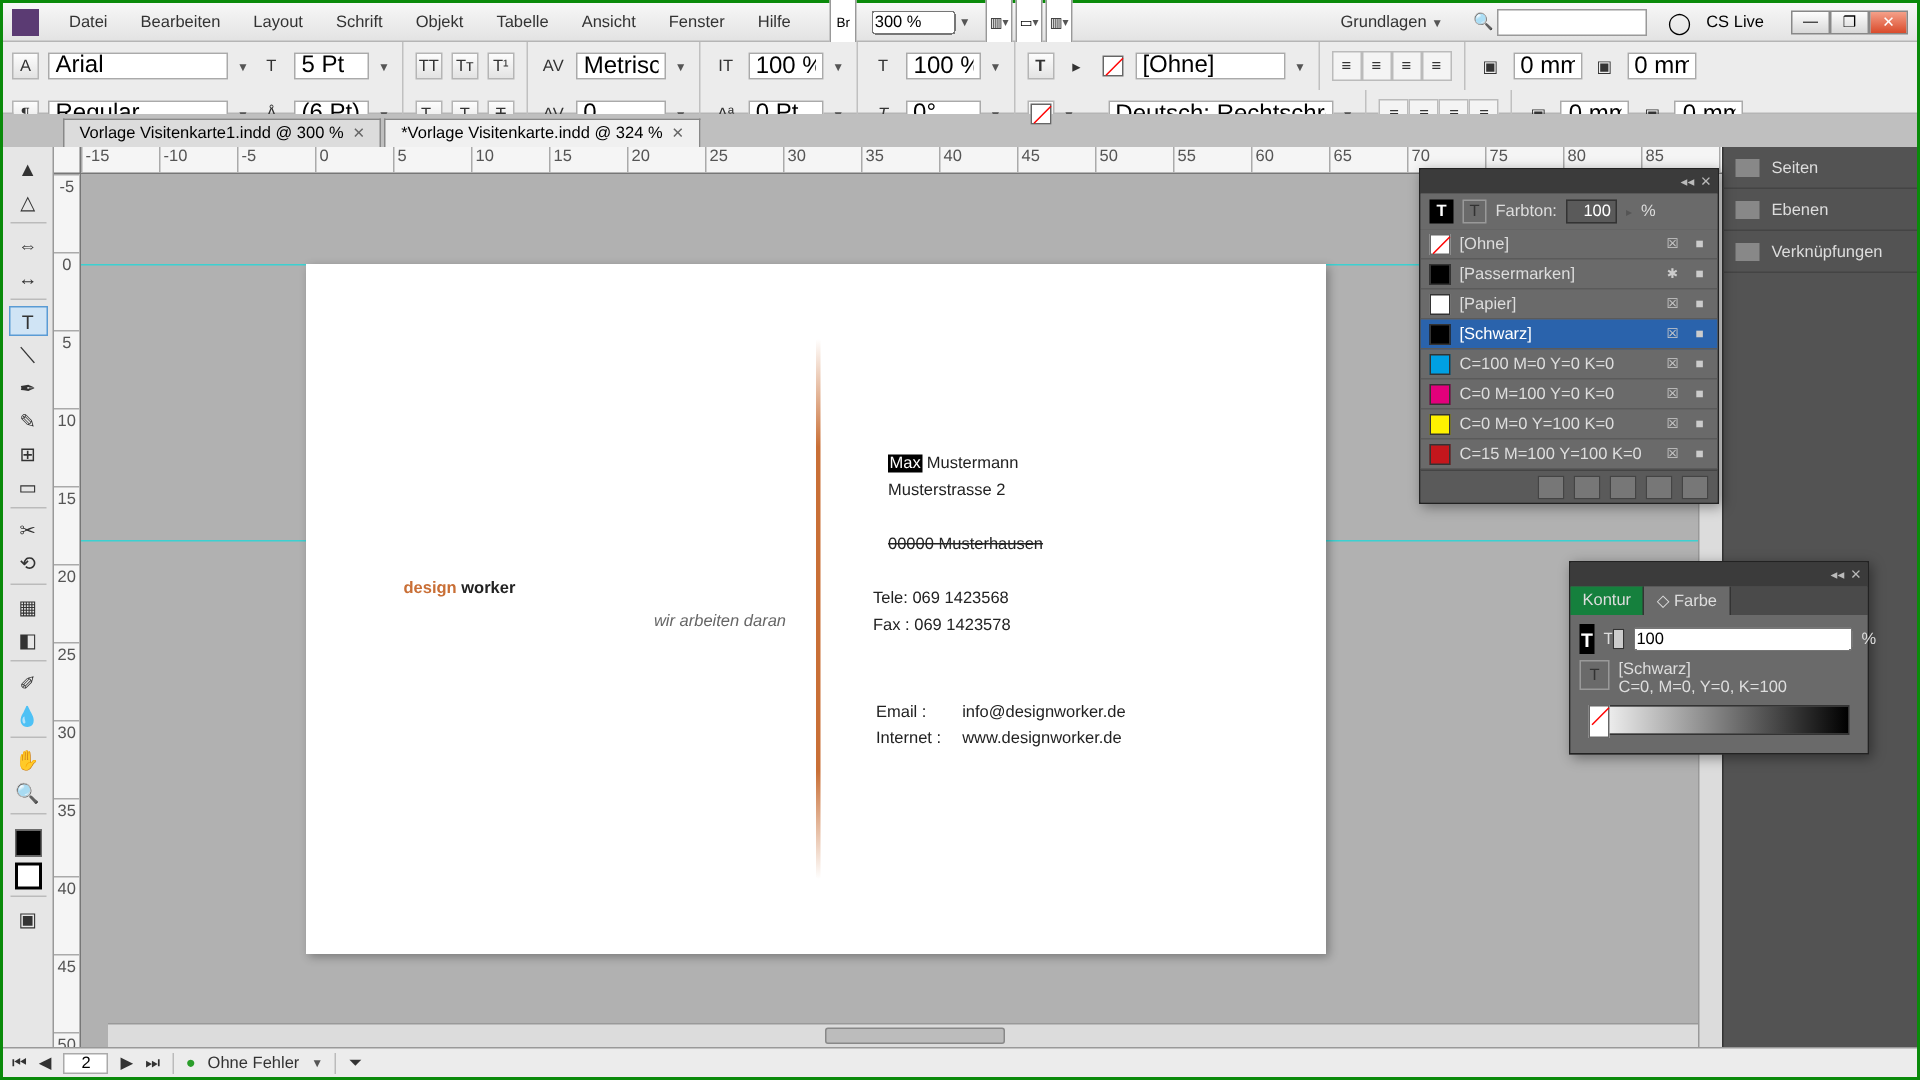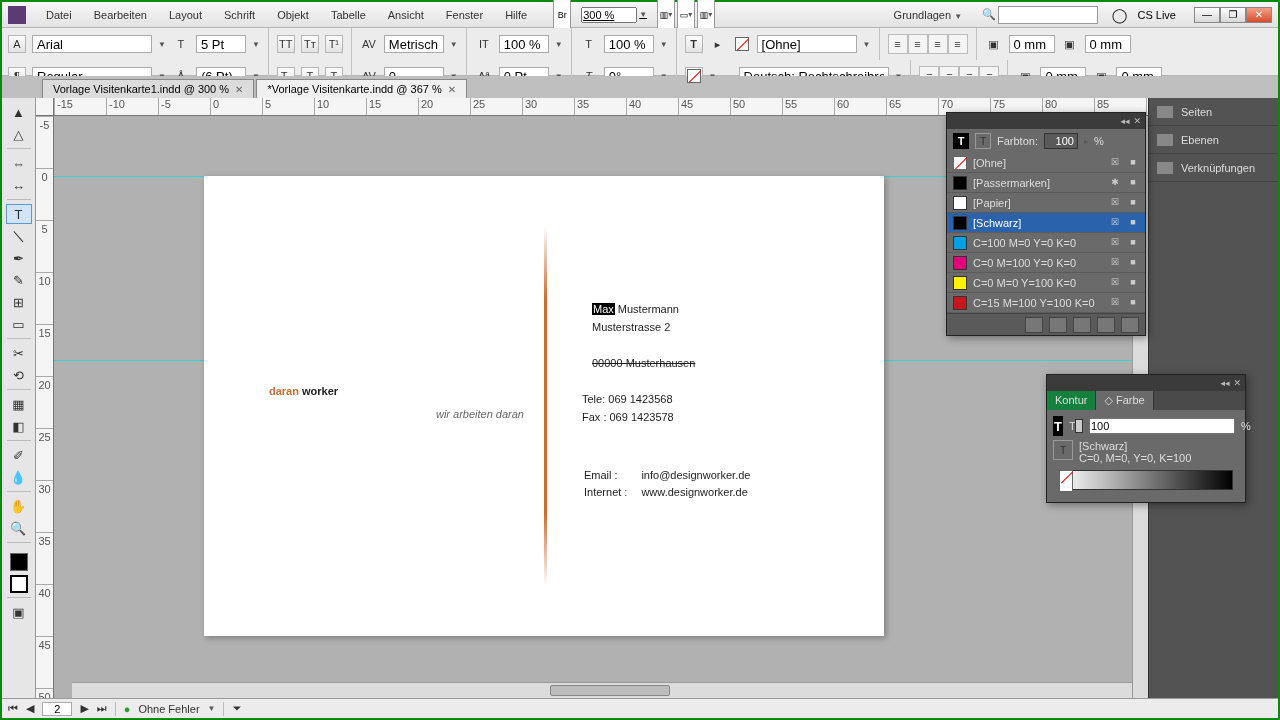--- a/index.html
+++ b/index.html
@@ -3,30 +3,30 @@
 <meta charset="utf-8">
 <style>
 * { margin:0; padding:0; box-sizing:border-box; font-family:"Segoe UI",Tahoma,Arial,sans-serif; font-size:11px; user-select:none; }
 body { width:1280px; height:720px; background:#0a8a0a; overflow:hidden; position:relative; }
 #app { position:absolute; left:2px; top:2px; right:2px; bottom:2px; background:#e6e6e6; display:flex; flex-direction:column; }
 
 #menubar { height:26px; background:linear-gradient(#f7f7f7,#e3e3e3); border-bottom:1px solid #b5b5b5; display:flex; align-items:center; padding:0 6px; gap:2px; }
 #menubar .app-icon { width:18px; height:18px; background:#5b3b73; margin-right:8px; }
 #menubar .mitem { padding:4px 10px; color:#333; }
 #menubar .spacer { flex:1; }
-#menubar .zoom-combo { display:flex; align-items:center; gap:2px; margin:0 8px;text-decoration:underline; }
+#menubar .zoom-combo { display:flex; align-items:center; gap:2px; margin:0 8px; }
 #menubar input.search { width:100px; height:18px; border:1px solid #999; background:#fff; padding:0 4px; }
 #winbtns { display:flex; gap:0; margin-left:8px; }
 #winbtns div { width:26px; height:16px; border:1px solid #888; background:linear-gradient(#fdfdfd,#d8d8d8); display:flex; align-items:center; justify-content:center; font-size:10px; }
 #winbtns .close { background:linear-gradient(#f5a089,#d94b2b); color:#fff; }
 .dd-ico { width:18px; height:32px; border:1px solid #999; background:#fff; display:inline-flex; align-items:center; justify-content:center; font-size:9px; }
 
 #ctrlbar { height:48px; background:#ececec; border-bottom:1px solid #b5b5b5; display:flex; flex-direction:column; }
 .ctrlrow { flex:1; display:flex; align-items:center; padding:0 6px; gap:6px; }
-.ctrlrow select,.ctrlrow input { height:18px; border:1px solid #aaa; background:#fff; font-size:13px; padding:0 4px; }
+.ctrlrow select,.ctrlrow input { height:18px; border:1px solid #aaa; background:#fff; font-size:16px; padding:0 4px; }
 .icn { width:18px; height:18px; display:inline-flex; align-items:center; justify-content:center; font-size:11px; color:#333; border:1px solid transparent; }
 .icn.btn { border:1px solid #b5b5b5; background:linear-gradient(#fdfdfd,#e3e3e3); }
 .sep { width:1px; height:32px; background:#c0c0c0; margin:0 2px; }
 .btngrp { display:flex; }
 .btngrp .icn { border:1px solid #bbb; background:#f4f4f4; width:20px; height:20px; }
 
 #doctabs { height:22px; background:#bfbfbf; display:flex; align-items:flex-end; padding-left:40px; }
 .tab { background:#dcdcdc; border:1px solid #888; border-bottom:none; padding:3px 10px; margin-right:2px; font-size:11px; display:flex; align-items:center; gap:6px; }
 .tab.active { background:#f0f0f0; }
 .tab .x { color:#666; font-size:10px; }
@@ -231,21 +231,21 @@
       <input style="width: 46px;" value="0 mm">
     </div>
   </div>
 
   <div id="doctabs">
     <div class="tab">
         <span>Vorlage Visitenkarte1.indd @ 300 %</span>
         <span class="x">✕</span>
       </div>
     <div class="tab active">
-        <span>*Vorlage Visitenkarte.indd @ 367 %</span>
+        <span>*Vorlage Visitenkarte.indd @ 324 %</span>
         <span class="x">✕</span>
       </div>
   </div>
 
   <div id="workspace">
     <div id="toolbox">
       <div class="tool">▲</div>
       <div class="tool">△</div>
       <div class="divider"></div>
       <div class="tool">⇔</div>
@@ -317,21 +317,21 @@
           <span>40</span>
           <span>45</span>
           <span>50</span>
         </div>
       <div id="pastearea">
         <div class="guide-h" style="top:60px"></div>
         <div class="guide-h" style="top:244px"></div>
         <div id="page">
           <div class="separator-line"></div>
           <div class="logo">
-            <span class="d">daran</span><span class="w"> worker</span>
+            <span class="d">design</span><span class="w"> worker</span>
           </div>
           <div class="slogan">wir arbeiten daran</div>
           <div class="addr">
             <div><span class="hl">Max</span><span> Mustermann</span></div>
             <div>Musterstrasse 2</div>
             <div style="height:18px"></div>
             <div class="str">00000 Musterhausen</div>
           </div>
           <div class="contact">
             <div>Tele: 069 1423568</div>

